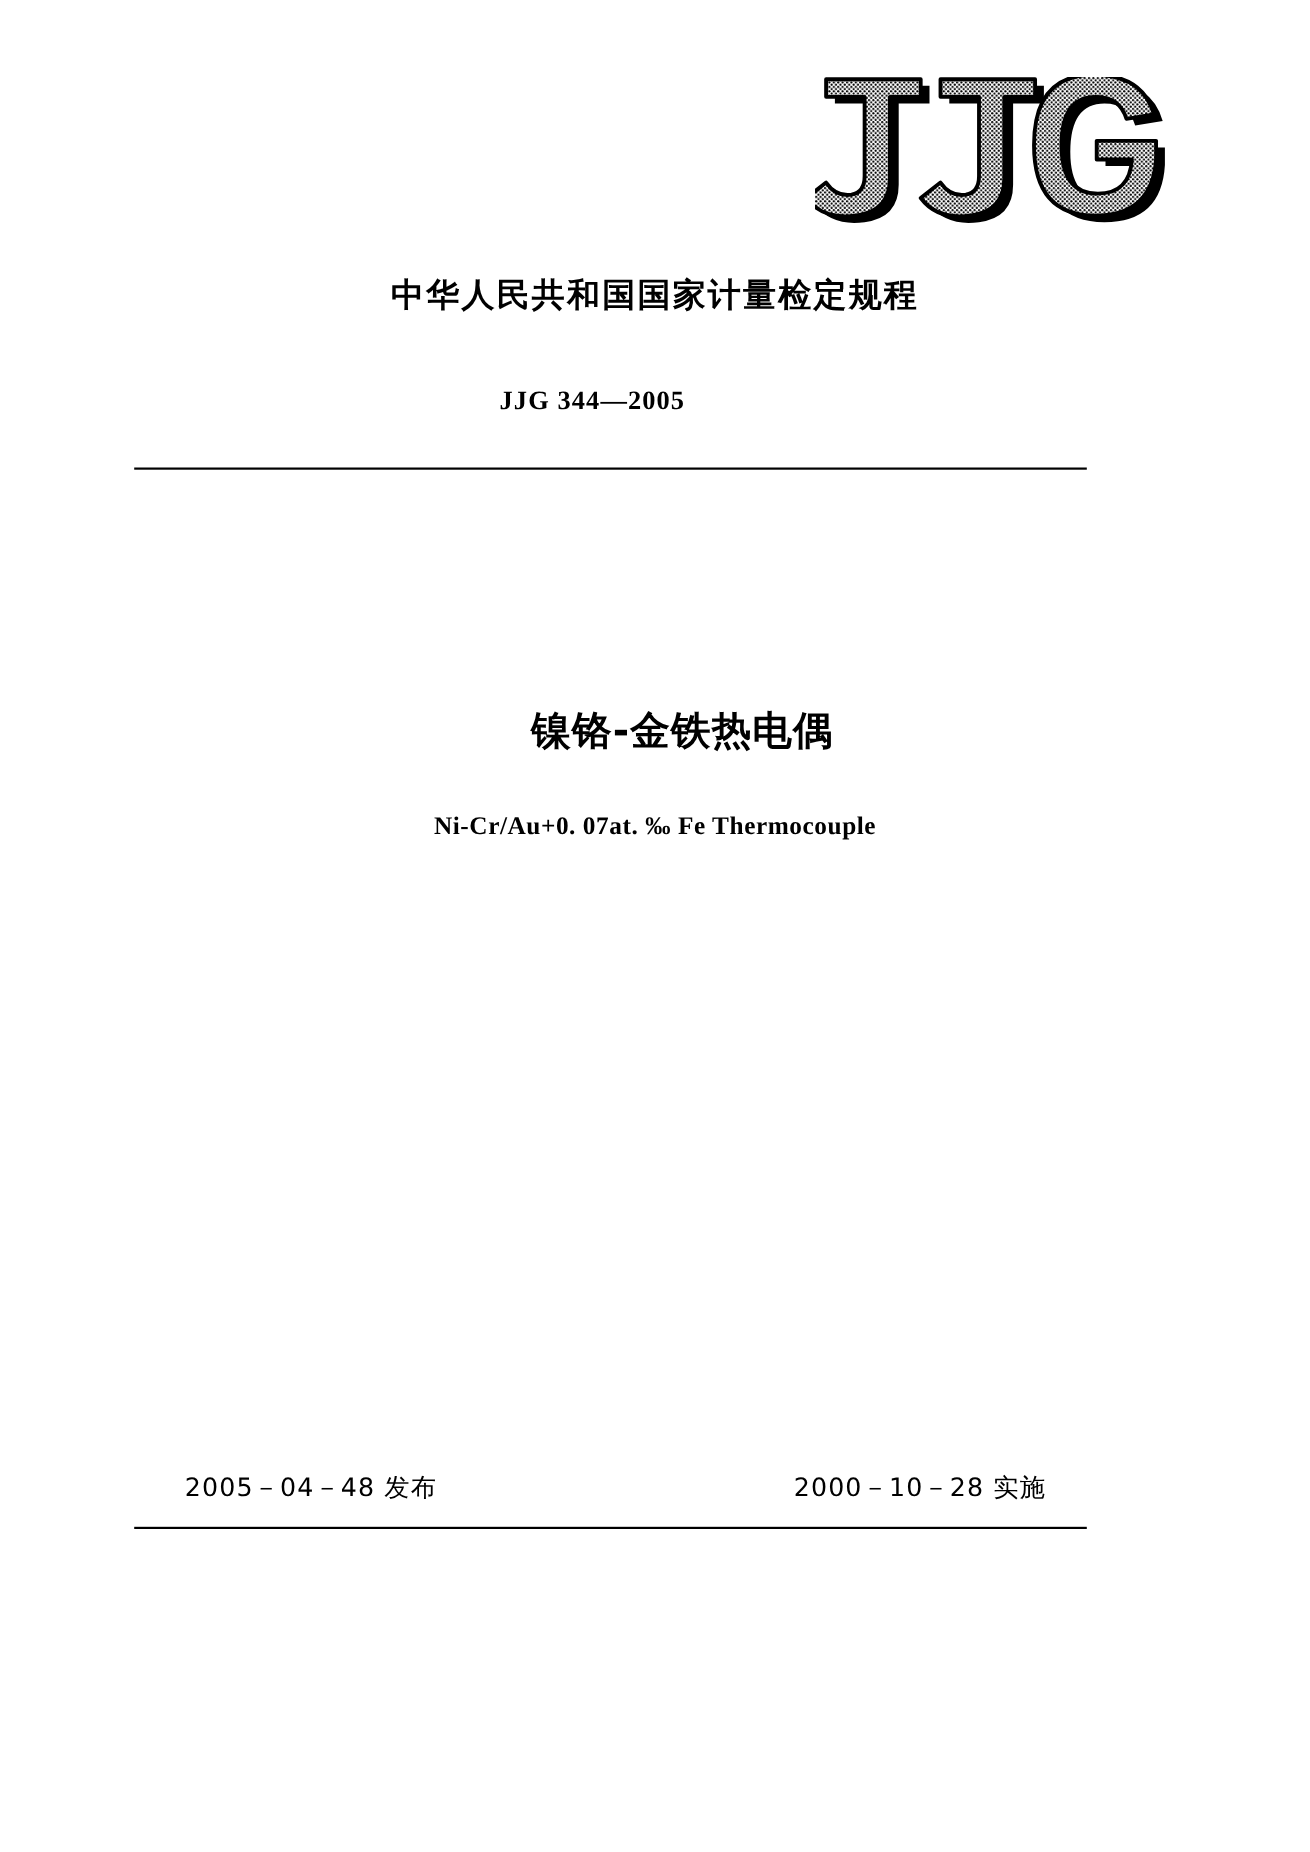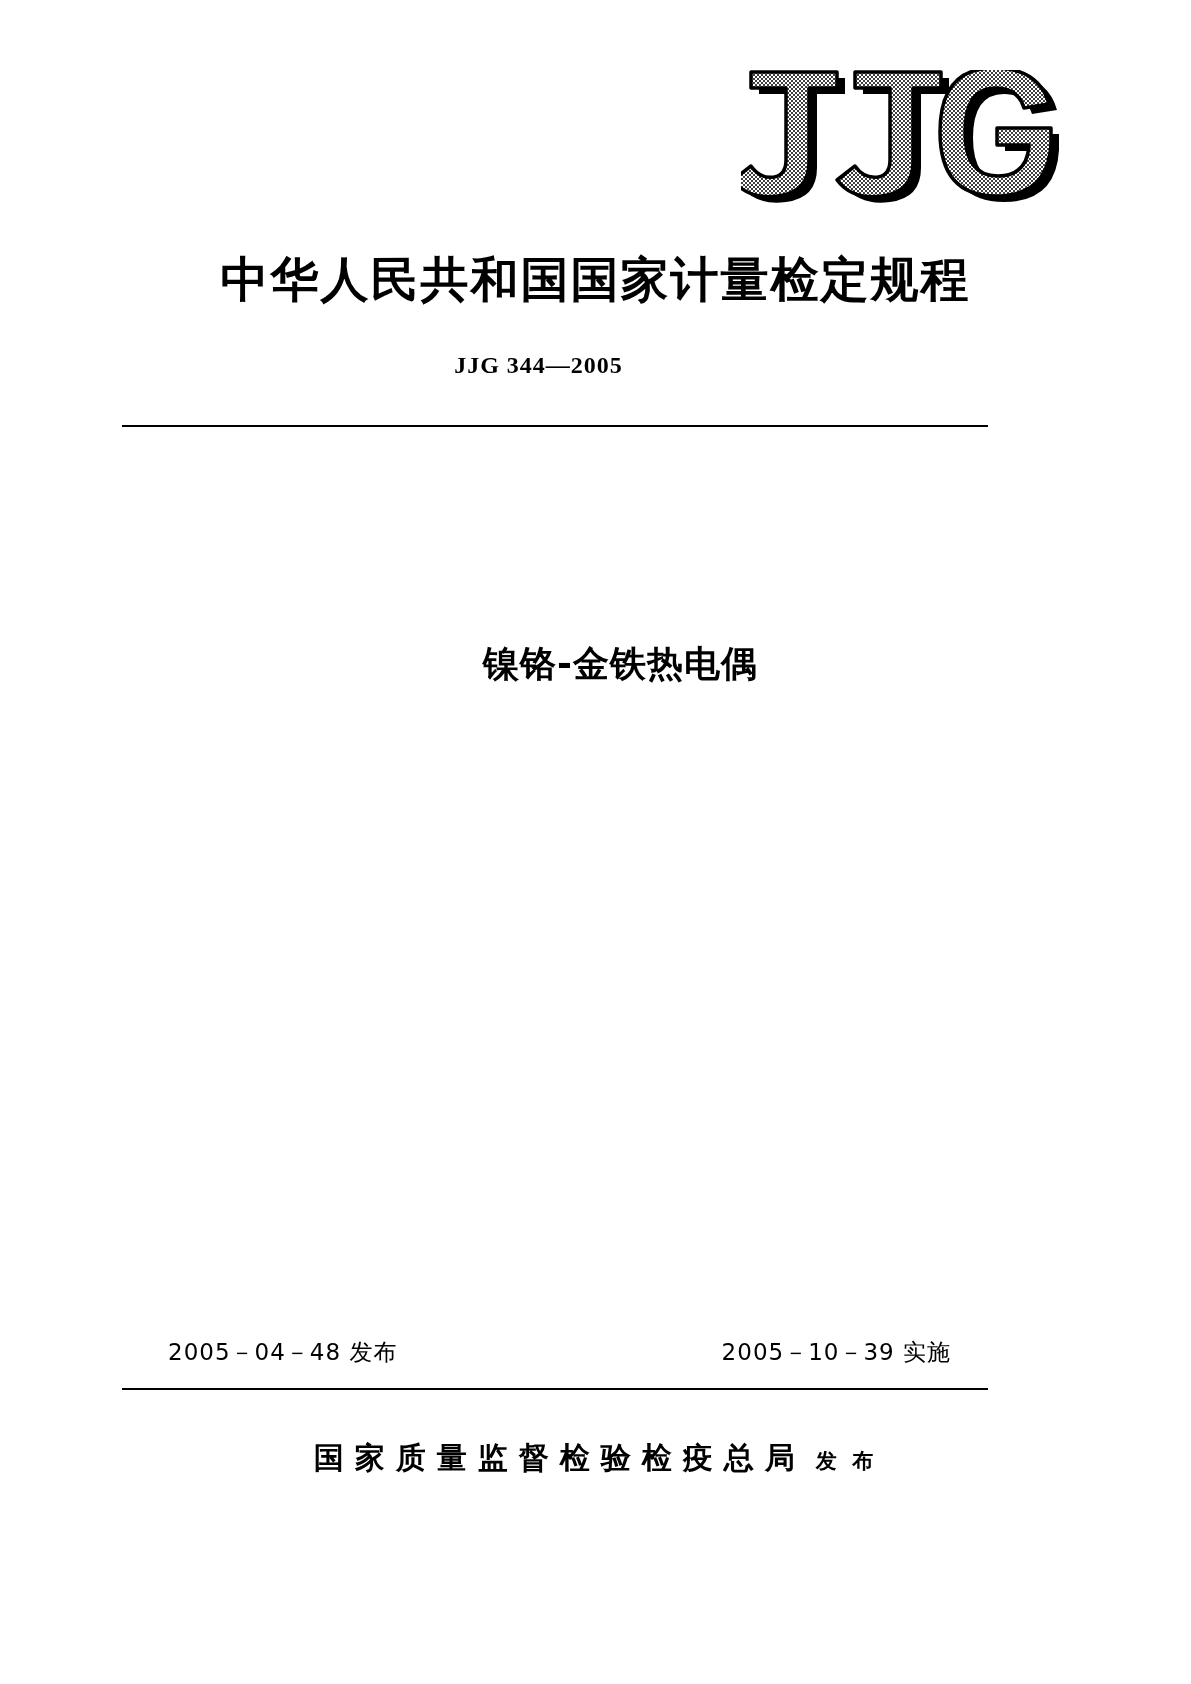--- a/index.html
+++ b/index.html
@@ -34,21 +34,21 @@
 
   
   .main-title {
     position: absolute;
     top: 248px;
     left: 0;
     width: 1191px;
     text-align: center;
     font-family: "DejaVu Sans", sans-serif;
     font-weight: bold;
-    font-size: 48px;
+    font-size: 30px;
     letter-spacing: 2px;
     color: #000;
   }
 
   .std-number {
     position: absolute;
     top: 352px;
     left: 0;
     width: 1077px;
     text-align: center;
@@ -172,23 +172,21 @@
     </svg>
   </div>
 
   <div class="main-title">中华人民共和国国家计量检定规程</div>
 
   <div class="std-number">JJG 344—2005</div>
 
   <div class="rule-top"></div>
 
   <div class="doc-title-cn">镍铬-金铁热电偶</div>
+  <div class="doc-title-en">Ni-Cr/Au+0. 07at. ‰ Fe Thermocouple</div>
 
   <div class="date-issue">2005－04－48 发布</div>
-  <div class="date-effective">2005－10－39 实施</div>
+  <div class="date-effective">2000－10－28 实施</div>
 
   <div class="rule-bottom"></div>
 
-  <div class="publisher">
-    <span class="publisher-main">国家质量监督检验检疫总局</span><span class="publisher-suffix">发 布</span>
-  </div>
 
 </div>
 
 </body></html>

